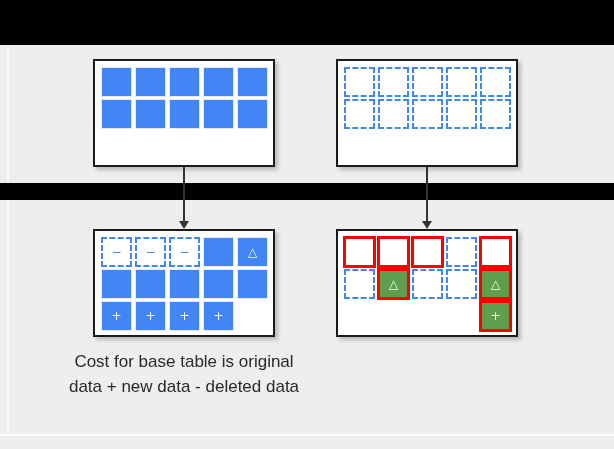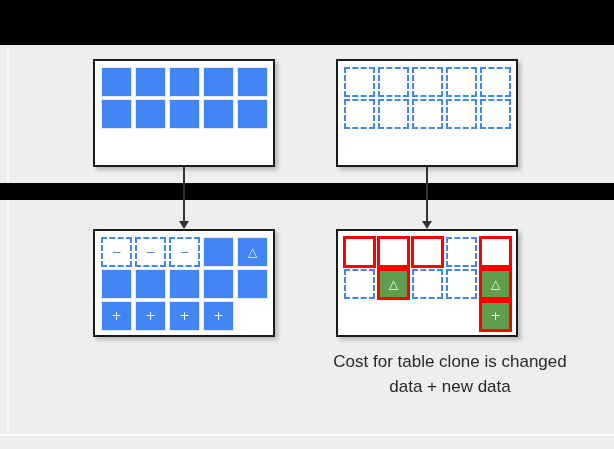--- a/index.html
+++ b/index.html
@@ -254,16 +254,16 @@
         <div class="cell empty"></div>
         <div class="cell empty"></div>
         <div class="cell empty"></div>
         <div class="cell empty"></div>
         <div class="cell green ring">
           <span class="glyph">+</span>
         </div>
       </div>
   </div>
 
-
-  <div class="caption" id="caption-clone">Cost for table clone is changed data + new data</div>
+  <div class="caption" id="caption-base">Cost for base table is original data + new data - deleted data</div>
+
 
 </div>
 
 </body></html>

